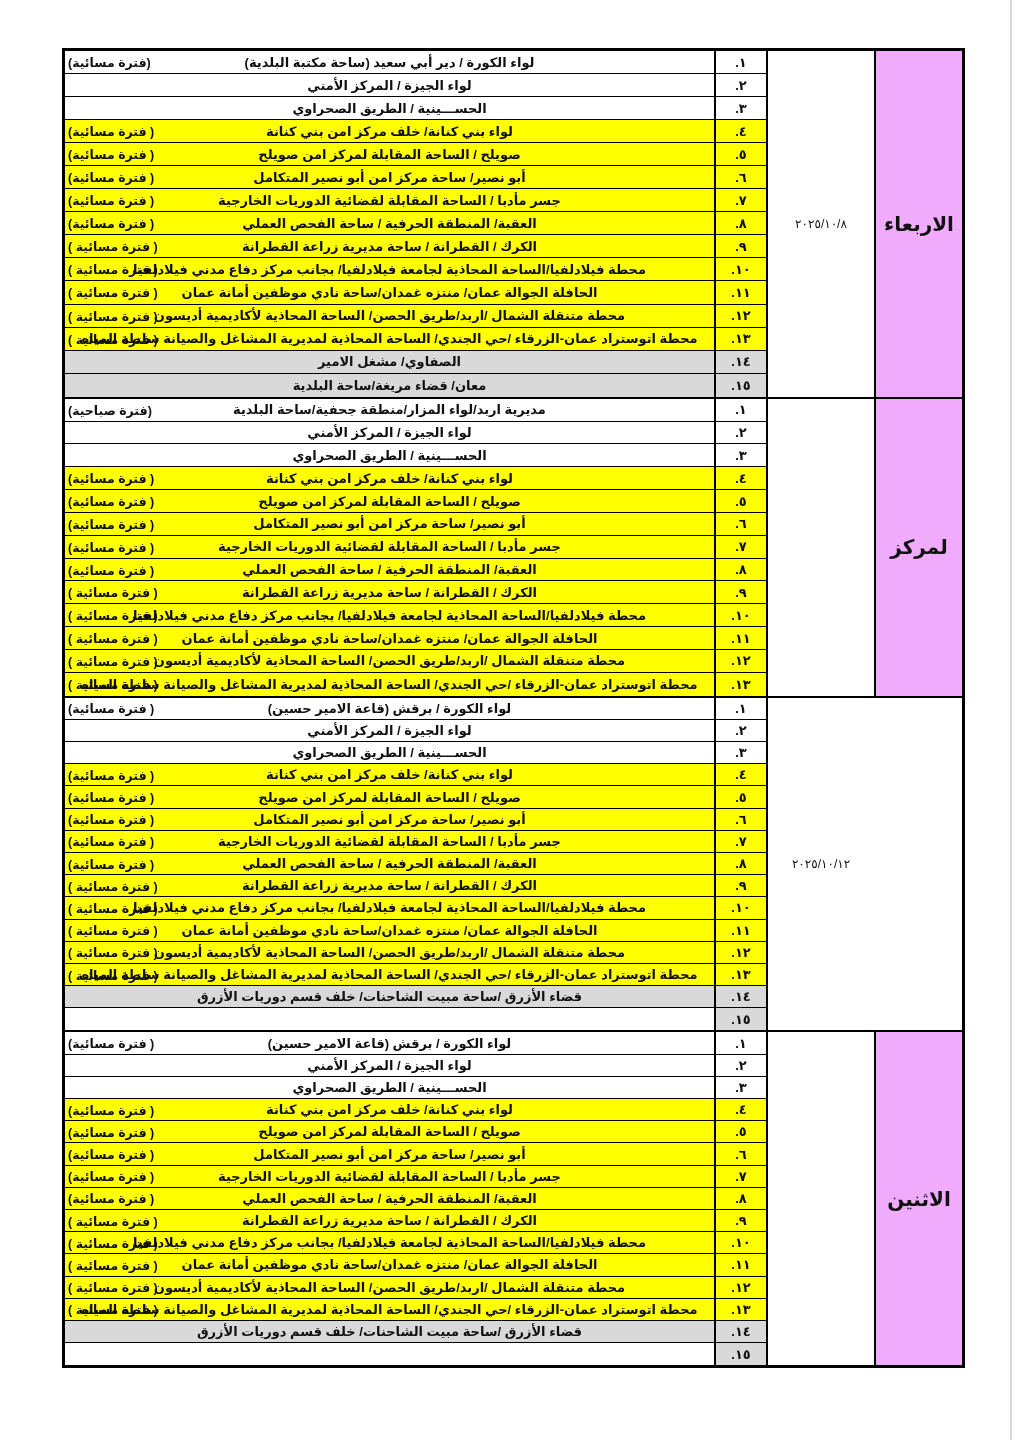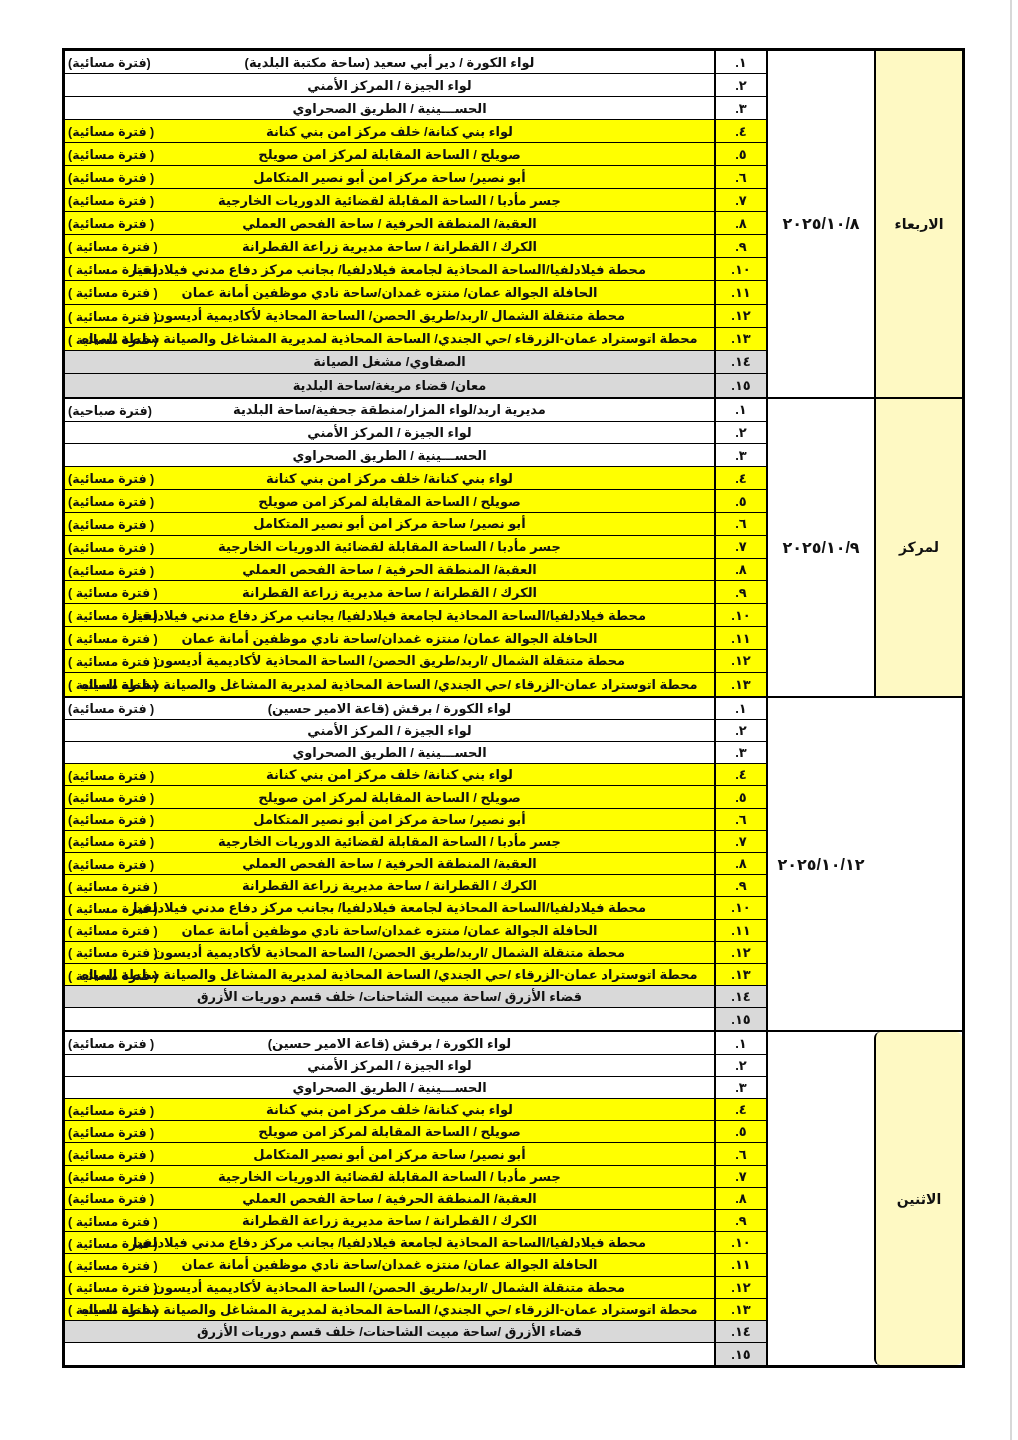--- a/index.html
+++ b/index.html
@@ -64,32 +64,32 @@
     font-size: 13px;
     border-left: 2.6px solid #000;
     border-right: 2.6px solid #000;
     border-bottom: 1.6px solid #000;
   }
   .cell.main.last, .cell.num.last { border-bottom: none; }
 
   .cell.date {
     grid-column: 3;
     direction: rtl;
-    font-weight: bold;
-    font-size: 16px;
+    font-weight: normal;
+    font-size: 12px;
     letter-spacing: 0.5px;
     background: #fff;
   }
   .cell.day {
     grid-column: 4;
     direction: rtl;
     font-weight: bold;
-    font-size: 14px;
+    font-size: 20px;
     border-left: 2.6px solid #000;
-    background: #fef9c3;
+    background: #f0abfc;
   }
   .bg-white  { background: #ffffff; }
   .bg-yellow { background: #ffff00; }
   .bg-gray   { background: #d9d9d9; }
 
   .period {
     position: absolute;
     left: 3px;
     top: 50%;
     transform: translateY(-50%);
@@ -164,21 +164,21 @@
         <span class="loc">محطة متنقلة الشمال /اربد/طريق الحصن/ الساحة المحاذية لأكاديمية أديسون</span>
         <span class="period">( فترة مسائية )</span>
       </div>
       <div class="cell num bg-yellow" style="grid-row: 12;">١٢.</div>
       <div class="cell main bg-yellow" style="grid-row: 13;">
         <span class="loc">محطة اتوستراد عمان-الزرقاء /حي الجندي/ الساحة المحاذية لمديرية المشاغل والصيانة سلطة المياه</span>
         <span class="period">( فترة مسائية )</span>
       </div>
       <div class="cell num bg-yellow" style="grid-row: 13;">١٣.</div>
       <div class="cell main bg-gray" style="grid-row: 14;">
-        <span class="loc">الصفاوي/ مشغل الصيانة</span>
+        <span class="loc">الصفاوي/ مشغل الامير</span>
       </div>
       <div class="cell num bg-gray" style="grid-row: 14;">١٤.</div>
       <div class="cell main bg-gray last" style="grid-row: 15;">
         <span class="loc">معان/ قضاء مريغة/ساحة البلدية</span>
       </div>
       <div class="cell num bg-gray last" style="grid-row: 15;">١٥.</div>
       <div class="cell date" style="grid-row: 1 / span 15;">٢٠٢٥/١٠/٨</div>
       <div class="cell day" style="grid-row: 1 / span 15;">الاربعاء</div>
     </div>
     <div class="section s1">
@@ -238,21 +238,20 @@
       <div class="cell main bg-yellow" style="grid-row: 12;">
         <span class="loc">محطة متنقلة الشمال /اربد/طريق الحصن/ الساحة المحاذية لأكاديمية أديسون</span>
         <span class="period">( فترة مسائية )</span>
       </div>
       <div class="cell num bg-yellow" style="grid-row: 12;">١٢.</div>
       <div class="cell main bg-yellow last" style="grid-row: 13;">
         <span class="loc">محطة اتوستراد عمان-الزرقاء /حي الجندي/ الساحة المحاذية لمديرية المشاغل والصيانة سلطة المياه</span>
         <span class="period">( فترة مسائية )</span>
       </div>
       <div class="cell num bg-yellow last" style="grid-row: 13;">١٣.</div>
-      <div class="cell date" style="grid-row: 1 / span 13;">٢٠٢٥/١٠/٩</div>
       <div class="cell day" style="grid-row: 1 / span 13;">لمركز</div>
     </div>
     <div class="section s2">
       <div class="cell main bg-white" style="grid-row: 1;">
         <span class="loc">لواء الكورة / برقش (قاعة الامير حسين)</span>
         <span class="period">( فترة مسائية)</span>
       </div>
       <div class="cell num bg-white" style="grid-row: 1;">١.</div>
       <div class="cell main bg-white" style="grid-row: 2;">
         <span class="loc">لواء الجيزة / المركز الأمني</span>
@@ -381,15 +380,15 @@
       <div class="cell main bg-yellow" style="grid-row: 13;">
         <span class="loc">محطة اتوستراد عمان-الزرقاء /حي الجندي/ الساحة المحاذية لمديرية المشاغل والصيانة سلطة المياه</span>
         <span class="period">( فترة مسائية )</span>
       </div>
       <div class="cell num bg-yellow" style="grid-row: 13;">١٣.</div>
       <div class="cell main bg-gray" style="grid-row: 14;">
         <span class="loc">قضاء الأزرق /ساحة مبيت الشاحنات/ خلف قسم دوريات الأزرق</span>
       </div>
       <div class="cell num bg-gray" style="grid-row: 14;">١٤.</div>
       <div class="cell num bg-gray last" style="grid-row: 15;">١٥.</div>
-      <div class="cell day" style="grid-row: 1 / span 15; border-radius: 6px;">الاثنين</div>
+      <div class="cell day" style="grid-row: 1 / span 15;">الاثنين</div>
     </div>
   </div>
 
 </body></html>

